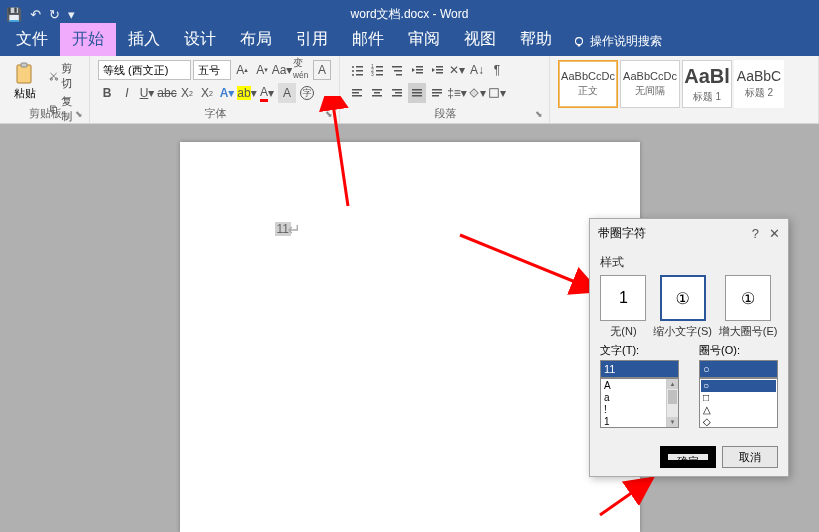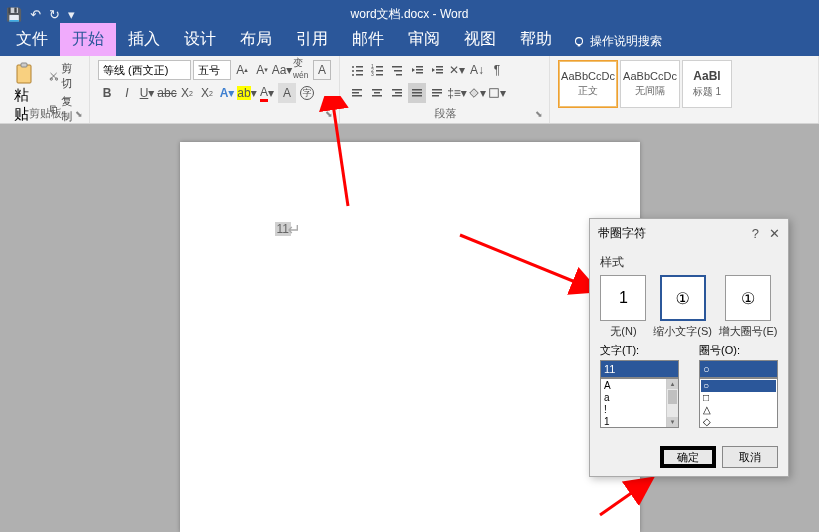--- a/index.html
+++ b/index.html
@@ -78,21 +78,21 @@
 .enc-input.sel { background: #2b579a; color: #fff; }
 .enc-list { width: 100%; height: 50px; border: 1px solid #888; background: #fff; font-size: 10px; padding: 1px; overflow: hidden; position: relative; }
 .enc-list-item { padding: 0 2px; line-height: 12px; }
 .enc-list-item.hl { background: #2b579a; color: #fff; }
 .scrollbar { position: absolute; right: 0; top: 0; bottom: 0; width: 12px; background: #e8e8e8; border-left: 1px solid #ccc; }
 .sb-btn { height: 10px; background: #d0d0d0; font-size: 7px; text-align: center; line-height: 10px; color: #666; }
 .sb-thumb { height: 14px; background: #c0c0c0; margin: 1px; }
 
 .dlg-btns { display: flex; justify-content: flex-end; gap: 6px; padding: 8px 10px; }
 .dlg-btn { width: 56px; height: 22px; border: 1px solid #888; background: #e8e8e8; font-size: 11px; }
-.dlg-btn.primary { border: 4px solid #000000; }
+.dlg-btn.primary { border: 8px solid #000000; }
 </style>
 </head>
 <body>
 
 <div class="titlebar">
   <div class="qat">
     <span class="qat-icon">💾</span>
     <span class="qat-icon">↶</span>
     <span class="qat-icon">↻</span>
     <span class="qat-icon">▾</span>
@@ -122,21 +122,21 @@
 
 <div class="ribbon">
 
   <div class="group" style="width:90px">
     <div class="clip">
       <div class="paste-btn">
         <svg class="paste-icon" viewBox="0 0 22 24">
             <rect x="3" y="3" width="14" height="18" rx="1" fill="#f8d080" stroke="#b08030"></rect>
             <rect x="7" y="1" width="6" height="4" rx="1" fill="#ccc" stroke="#888"></rect>
           </svg>
-        <span style="font-size:15px">粘贴</span>
+        <span style="font-size:11px">粘贴</span>
       </div>
       <div class="clip-side">
         <div>
             <svg class="small-ico" viewBox="0 0 12 12">
               <path d="M2 2l8 8M10 2L2 10" stroke="#555"></path>
               <circle cx="3" cy="10" r="1.5" fill="none" stroke="#555"></circle>
               <circle cx="10" cy="10" r="1.5" fill="none" stroke="#555"></circle>
             </svg>
             <span>剪切</span>
           </div>
@@ -190,20 +190,21 @@
       <div class="rb-btn">X<sub style="font-size:7px">2</sub></div>
       <div class="rb-btn">X<sup style="font-size:7px">2</sup></div>
       <div class="rb-btn" style="color:#4080d0"><b>A</b>▾</div>
       <div class="rb-btn"><span style="background:#ff0">ab</span>▾</div>
       <div class="rb-btn"><span style="border-bottom:3px solid red">A</span>▾</div>
       <div class="rb-btn" style="background:#ddd">A</div>
       <div class="rb-btn">
           <span style="border:1px solid #555;border-radius:50%;width:14px;height:14px;display:inline-flex;align-items:center;justify-content:center;font-size:9px">字</span>
         </div>
     </div>
+    <div class="group-label">字体</div>
     <div class="group-launcher">⬊</div>
   </div>
 
   <div class="group para-group">
     <div class="font-row">
       <div class="rb-btn">
           <svg viewBox="0 0 14 14">
             <circle cx="3" cy="4" r="1" fill="#555"></circle>
             <rect x="6" y="3" width="7" height="1.5" fill="#555"></rect>
             <circle cx="3" cy="8" r="1" fill="#555"></circle>
@@ -301,22 +302,26 @@
     <div class="styles-gallery">
       <div class="style-item sel">
           <span class="style-preview">AaBbCcDc</span>
           <span class="style-name">正文</span>
         </div>
       <div class="style-item">
           <span class="style-preview">AaBbCcDc</span>
           <span class="style-name">无间隔</span>
         </div>
       <div class="style-item" style="width:50px">
-          <span class="style-preview" style="font-size:12px;font-weight:bold">AaBl</span>
+          <span class="style-preview" style="font-size:20px;font-weight:bold">AaBl</span>
           <span class="style-name">标题 1</span>
+        </div>
+      <div class="style-item" style="border:none;width:50px">
+          <span class="style-preview" style="font-size:14px">AaBbC</span>
+          <span class="style-name">标题 2</span>
         </div>
     </div>
   </div>
 </div>
 
 <div class="doc-area">
   <div class="page">
     <span class="page-text">11</span>
     <span class="cursor-mark">↵</span>
   </div>

